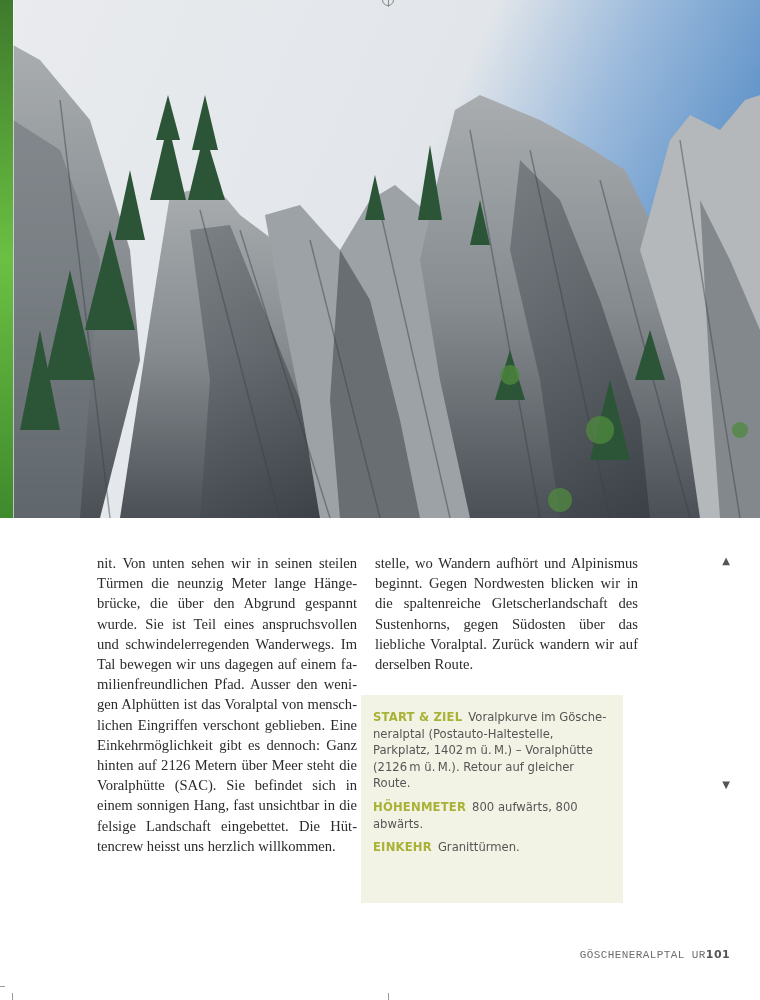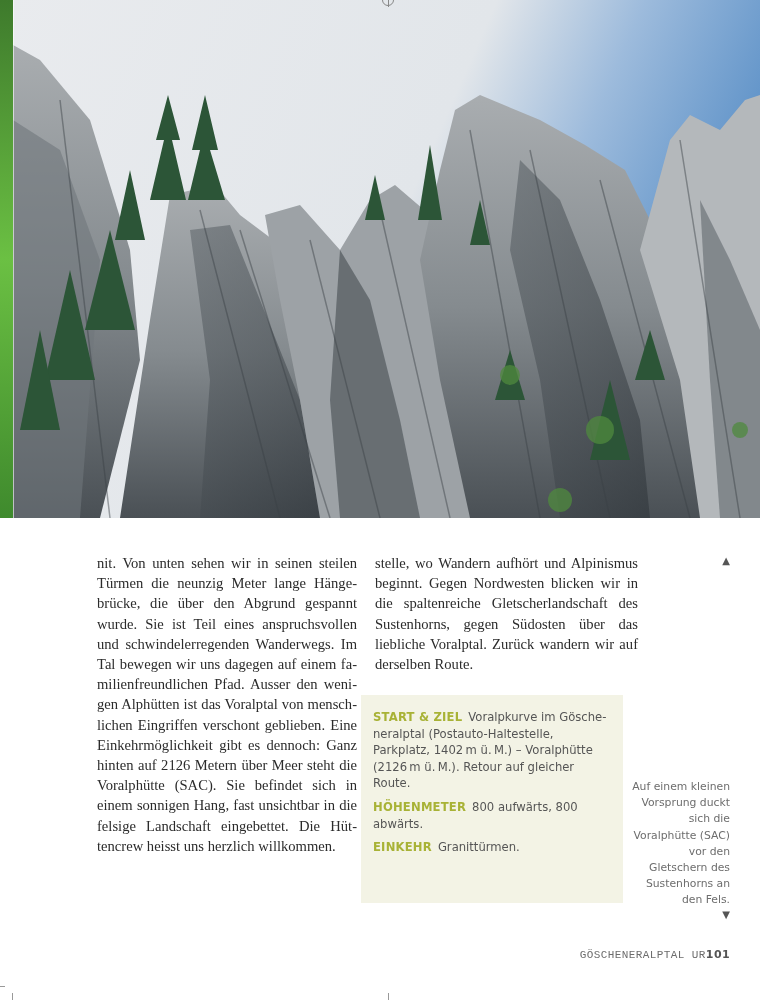--- a/index.html
+++ b/index.html
@@ -156,21 +156,20 @@
   </div>
   <div class="entry">
     <span class="label">EINKEHR</span><span>Granittürmen.</span>
   </div>
 </div>
 
 <div class="caption caption1">
   <span class="arrow">▲</span>
 </div>
 <div class="caption caption2">
-  <span>Auf einem klei­nen Vorsprung duckt sich die Voralphütte (SAC) vor den Gletschern des Sustenhorns an den Fels.</span>
   <span class="arrow">▼</span>
 </div>
 
 <div class="footer">
   <span class="section">GÖSCHENERALPTAL UR</span><span class="pageno">101</span>
 </div>
 
 <div class="crop-tick" style="left:0;top:986px;width:5px;height:1px;"></div>
 <div class="crop-tick" style="left:12px;top:993px;width:1px;height:7px;"></div>
 <div class="crop-tick" style="left:388px;top:993px;width:1px;height:7px;"></div>

